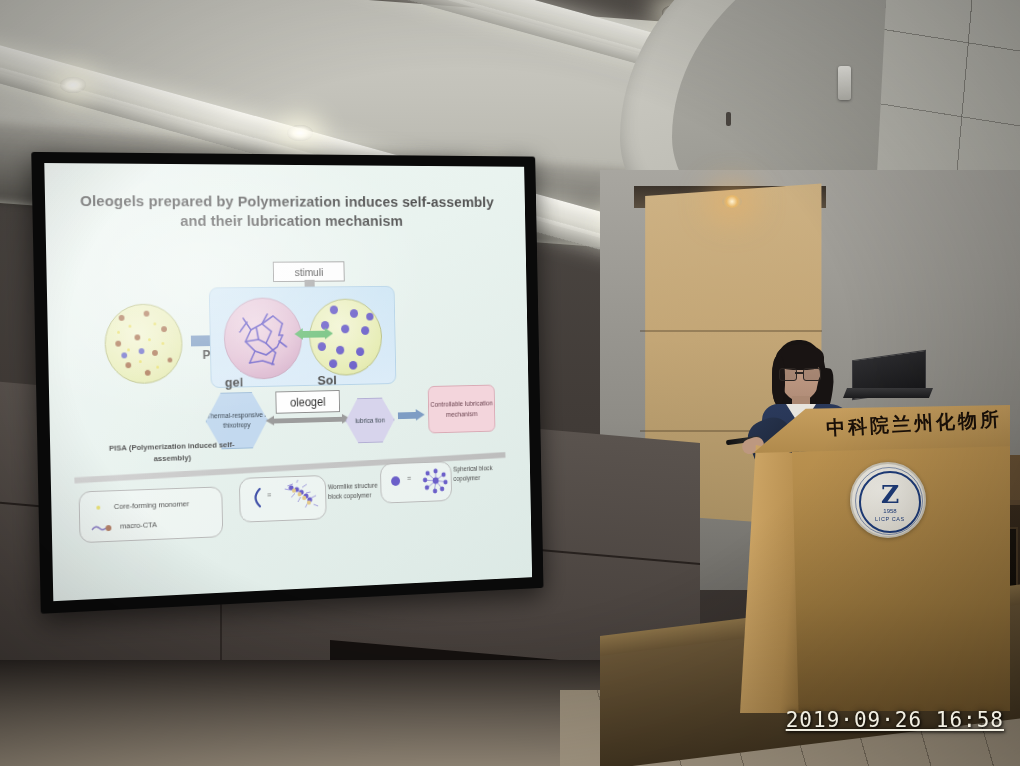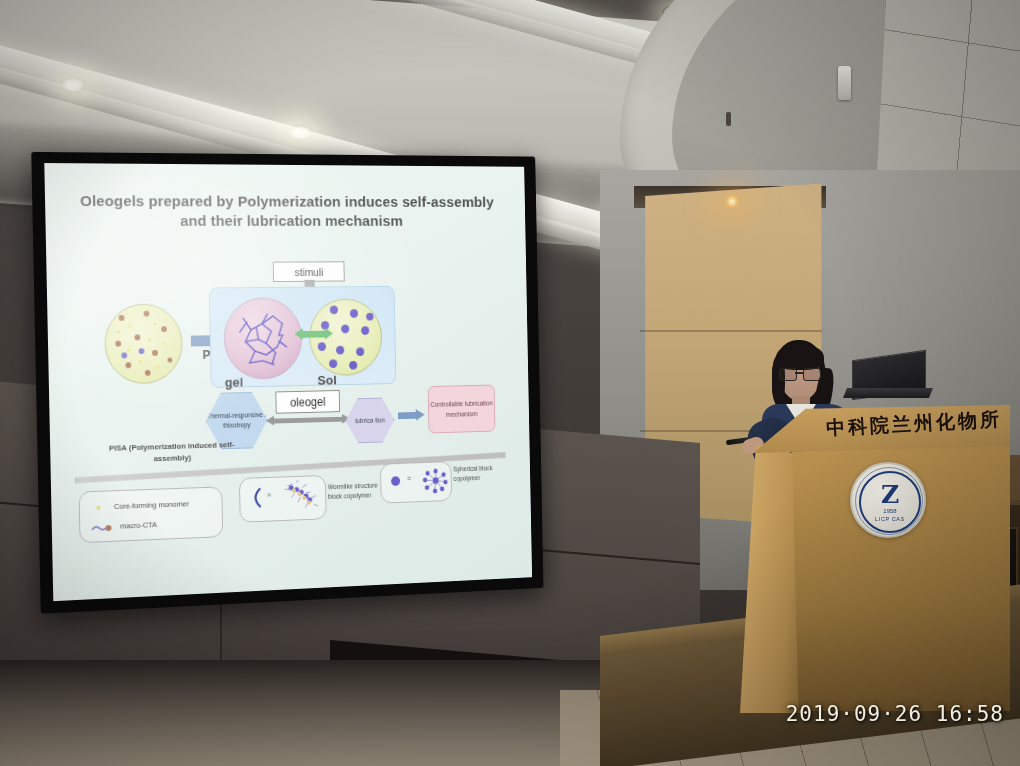--- a/index.html
+++ b/index.html
@@ -233,23 +233,23 @@
   .emblem-in{position:absolute;left:7px;top:7px;width:58px;height:58px;border-radius:50%;
     border:2.5px solid #1e3c7a;display:flex;align-items:center;justify-content:center;
     flex-direction:column;}
   .em-z{font-size:25px;color:#1e3c7a;font-weight:700;line-height:1;font-family:"DejaVu Serif",serif;}
   .em-year{font-size:6px;color:#1e3c7a;margin-top:1px;}
   .em-abbr{font-size:5.5px;color:#1e3c7a;letter-spacing:.6px;margin-top:2px;}
   .em-ring{position:absolute;left:3px;top:3px;width:66px;height:66px;border-radius:50%;
     border:1px solid #1e3c7a;opacity:.5;}
 
   
-  .timestamp{position:absolute;right:16px;bottom:40px;color:#f2efe2;font-size:21px;
+  .timestamp{position:absolute;right:16px;bottom:34px;color:#f2efe2;font-size:21px;
     letter-spacing:1px;font-family:"DejaVu Sans Mono",monospace;
-    text-shadow:1px 1px 3px rgba(0,0,0,.9),0 0 6px rgba(0,0,0,.7);}
+    text-shadow:1px 1px 3px rgba(0,0,0,.9),0 0 6px rgba(0,0,0,.7);text-decoration:underline;}
 
   .vignette{position:absolute;inset:0;pointer-events:none;
     background:radial-gradient(ellipse 85% 80% at 45% 45%,rgba(0,0,0,0) 45%,rgba(0,0,0,.42) 100%);}
 </style>
 </head>
 <body>
 
 <div id="stage">
   <div class="room">
 

